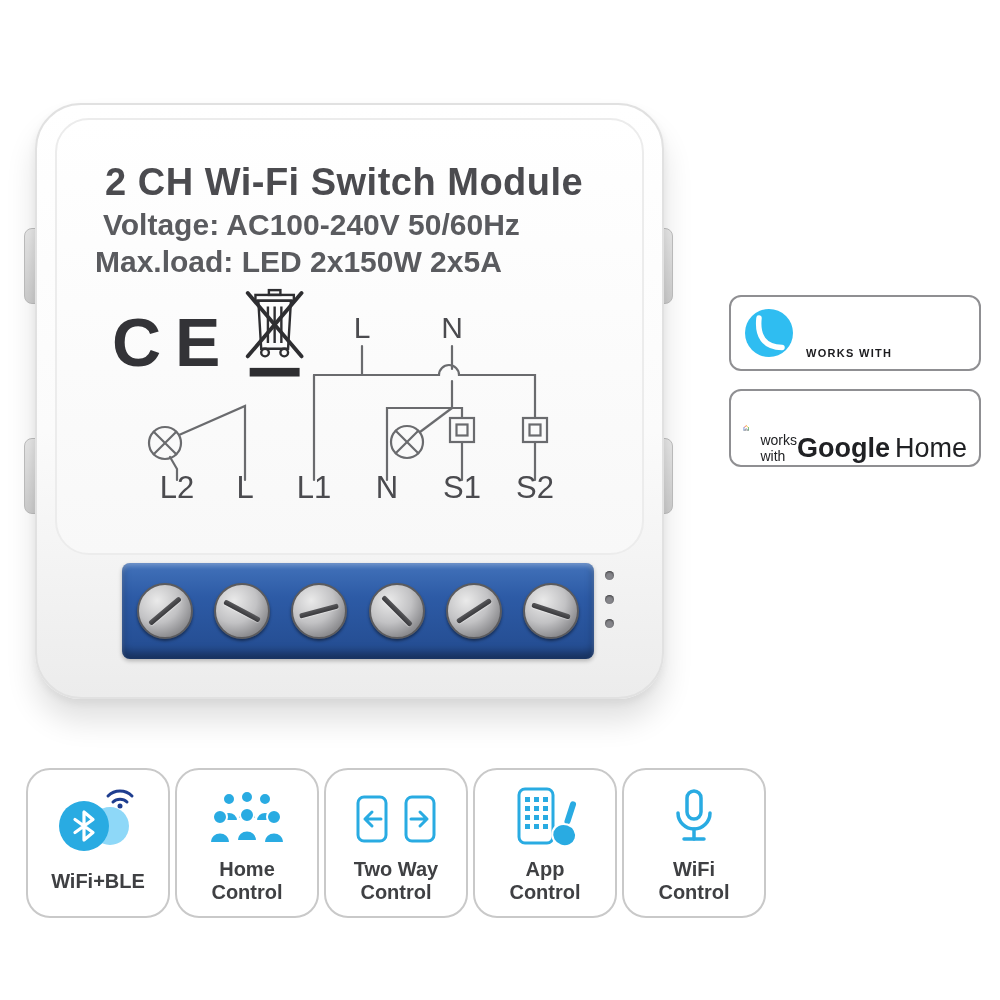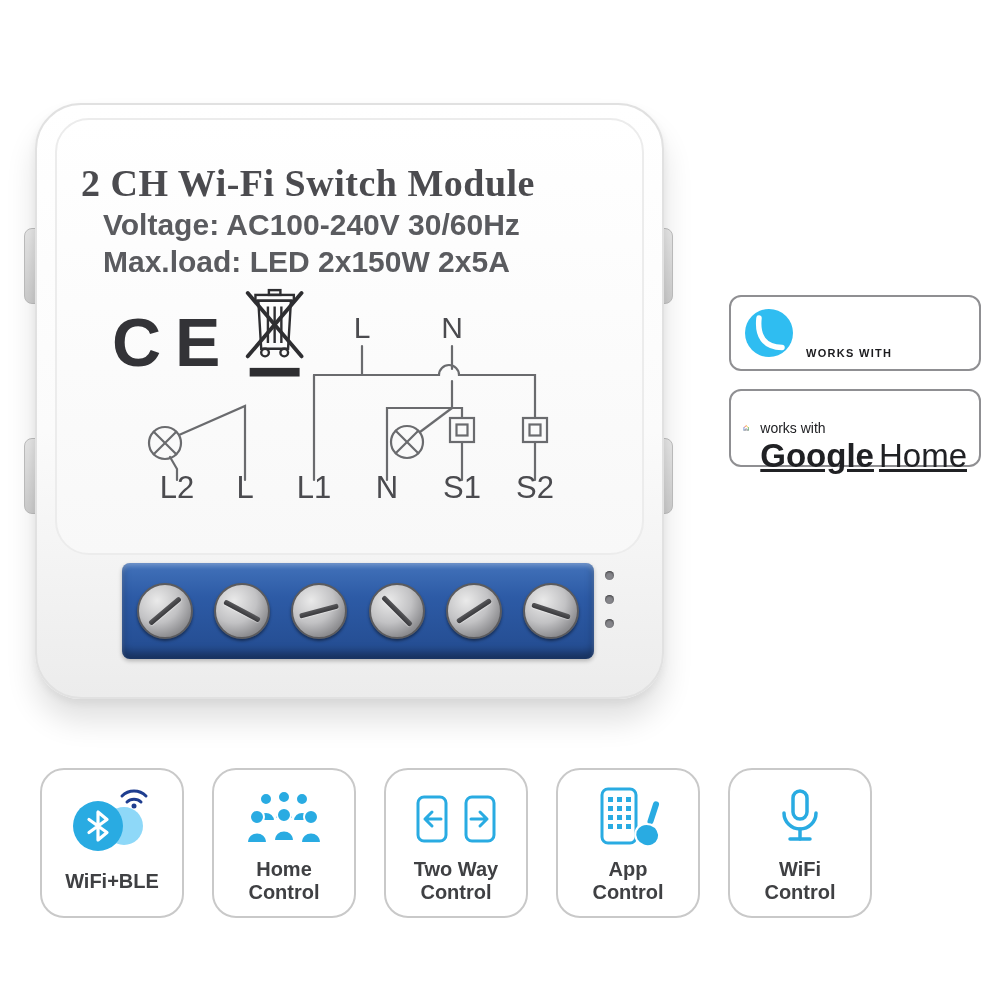--- a/index.html
+++ b/index.html
@@ -9,73 +9,73 @@
   .clip { position:absolute; width:18px; height:74px; background:linear-gradient(180deg,#e9e9e9,#cfcfcf); border:1px solid #bfbfbf; border-radius:8px; }
 
   
   .device { position:absolute; left:35px; top:103px; width:625px; height:592px;
             background:linear-gradient(180deg,#ffffff 0%,#fbfbfb 55%,#ececec 100%);
             border:2px solid #e1e1e1; border-radius:46px;
             box-shadow:0 22px 30px rgba(0,0,0,0.12), 0 4px 8px rgba(0,0,0,0.06); }
   .device-inner { position:absolute; left:18px; top:13px; right:18px; height:433px;
             border:2px solid #ececec; border-radius:34px;
             background:linear-gradient(180deg,#ffffff,#f8f8f8); }
-  .device-title   { position:absolute; left:44px;  top:56px;  font-size:38px; font-weight:bold; color:#4b4b4f; letter-spacing:0.5px; white-space:nowrap;font-family:Liberation Serif, serif; }
+  .device-title   { position:absolute; left:68px;  top:56px;  font-size:38px; font-weight:bold; color:#4b4b4f; letter-spacing:0.5px; white-space:nowrap; }
   .device-voltage { position:absolute; left:66px;  top:103px; font-size:30px; font-weight:bold; color:#5a5b5f; white-space:nowrap; }
-  .device-maxload { position:absolute; left:66px;  top:140px; font-size:30px; font-weight:bold; color:#5a5b5f; white-space:nowrap; }
+  .device-maxload { position:absolute; left:58px;  top:140px; font-size:30px; font-weight:bold; color:#5a5b5f; white-space:nowrap; }
   .ce-mark { position:absolute; left:75px; top:198px; font-size:68px; font-weight:bold; color:#333337; letter-spacing:14px; }
   .weee { position:absolute; left:205px; top:182px; }
   .diagram { position:absolute; left:50px; top:175px; }
 
   .terminal-block { position:absolute; left:85px; top:458px; width:472px; height:96px;
             background:linear-gradient(180deg,#4272ba 0%, #2d5ba6 35%, #234b8f 100%);
             border-radius:8px; display:flex; align-items:center; justify-content:space-around; padding:0 4px; box-sizing:border-box;
             box-shadow: inset 0 3px 4px rgba(255,255,255,.25), inset 0 -7px 9px rgba(0,0,0,.35), 0 2px 4px rgba(0,0,0,.25); }
   .screw { width:52px; height:52px; border-radius:50%; position:relative;
             background:radial-gradient(circle at 35% 30%, #eaeaea 0%, #c2c2c4 45%, #8d8d90 75%, #6e6e72 100%);
             border:2px solid #5b5b5e; box-shadow:0 2px 3px rgba(0,0,0,.45); }
   .screw::after { content:""; position:absolute; left:50%; top:50%; width:40px; height:5px;
             background:linear-gradient(180deg,#58585b,#39393c); border-radius:2px;
             transform:translate(-50%,-50%) rotate(var(--slot,-40deg)); box-shadow:0 1px 1px rgba(255,255,255,.35); }
   .vent-dot { position:absolute; left:568px; width:9px; height:9px; border-radius:50%; background:#85858a; box-shadow:inset 0 1px 2px rgba(0,0,0,.55); }
 
   
   .badge { position:absolute; background:#ffffff; border:2px solid #8f8f92; border-radius:12px; display:flex; align-items:center; box-sizing:border-box; }
   .badge-alexa  { left:729px; top:295px; width:252px; height:76px; padding:0 14px; gap:13px; }
   .badge-google { left:729px; top:389px; width:252px; height:78px; padding:0 12px; gap:11px; }
-  .badge-text { display:flex; flex-direction:column; justify-content:center;margin-top:39px; }
+  .badge-text { display:flex; flex-direction:row; justify-content:center;margin-top:39px; }
   .works-with-caps { font-size:11px; font-weight:bold; letter-spacing:1.3px; color:#1b1b1e; }
   .alexa-brand { font-size:25px; color:#111114; margin-top:2px; letter-spacing:0.3px; }
   .works-with { font-size:14px; color:#202124; }
-  .gh-brand { font-size:33px; color:#202124; margin-top:1px;text-decoration:underline; }
+  .gh-brand { font-size:27px; color:#202124; margin-top:1px; }
   .gh-bold { font-weight:bold; margin-right:5px; }
 
   
-  .features { position:absolute; left:40px; top:768px; width:920px; display:flex; gap:28px; }
+  .features { position:absolute; left:26px; top:768px; width:920px; display:flex; gap:5px; }
   .card { width:144px; height:150px; background:#ffffff; border:2px solid #c9c9c9; border-radius:24px;
           box-sizing:border-box; display:flex; flex-direction:column; align-items:center; padding:12px 2px 8px; }
   .card-icon { height:74px; display:flex; align-items:center; justify-content:center; }
   .card-label { height:50px; display:flex; flex-direction:column; justify-content:center; text-align:center;
           font-weight:bold; font-size:20px; color:#3f4043; line-height:1.15; }
 </style>
 </head>
 <body>
 
 <div class="canvas">
 
   <div class="clip" style="left:24px; top:228px;"></div>
   <div class="clip" style="left:24px; top:438px;"></div>
   <div class="clip" style="left:653px; top:228px;"></div>
   <div class="clip" style="left:653px; top:438px;"></div>
 
   <div class="device">
     <div class="device-inner"></div>
 
     <div class="device-title">2 CH Wi-Fi Switch Module</div>
-    <div class="device-voltage">Voltage: AC100-240V 30/60Hz</div>
+    <div class="device-voltage">Voltage: AC100-240V 50/60Hz</div>
     <div class="device-maxload">Max.load: LED 2x150W 2x5A</div>
 
     <div class="ce-mark">CE</div>
 
     <svg class="weee" width="72" height="108" viewBox="0 0 75 112">
       <g stroke="#2e2e31" stroke-width="2.5" fill="none">
         <rect x="28" y="3" width="12" height="5"></rect>
         <rect x="14" y="8" width="40" height="6"></rect>
         <path d="M17,14 L51,14 L48,64 L20,64 Z"></path>
         <path d="M27,20 L27,58 M34,20 L34,58 M41,20 L41,58"></path>

